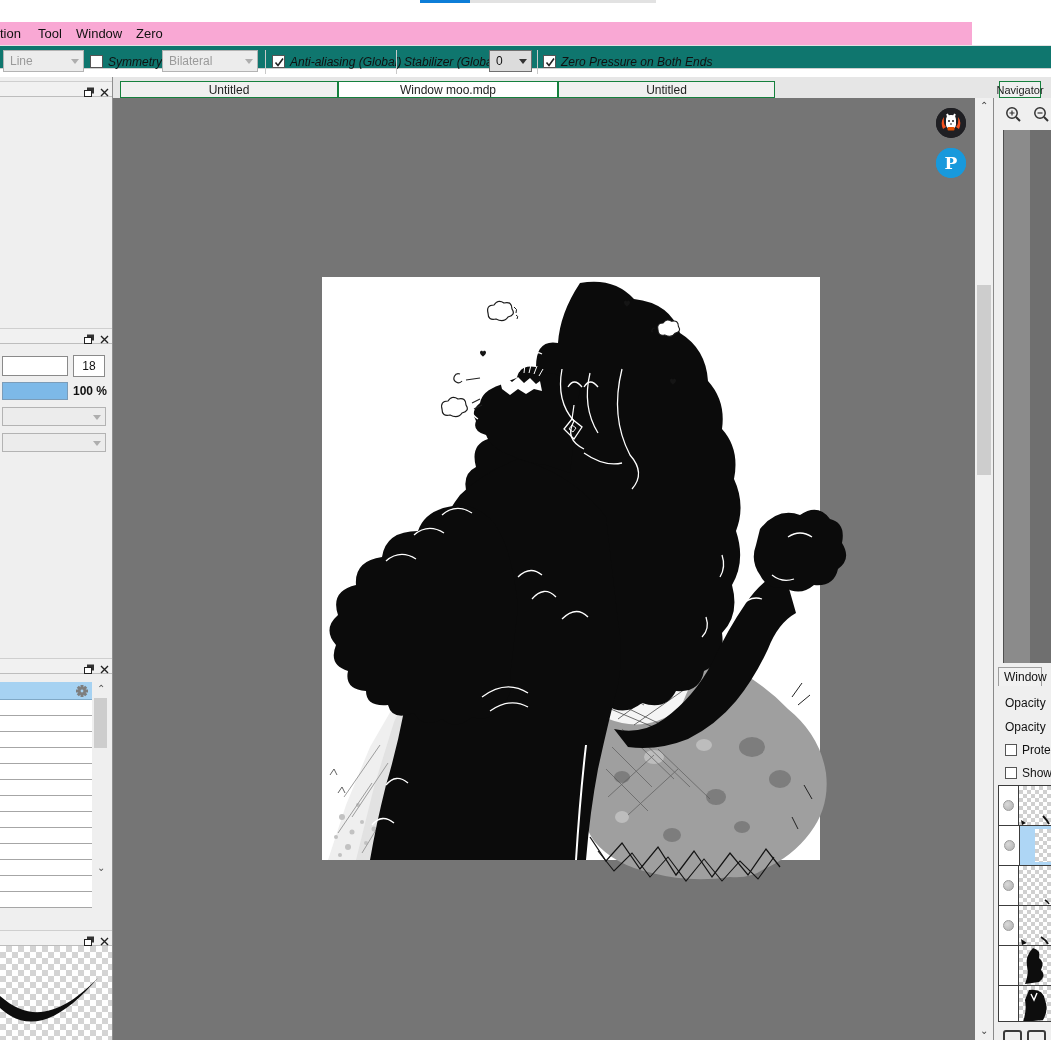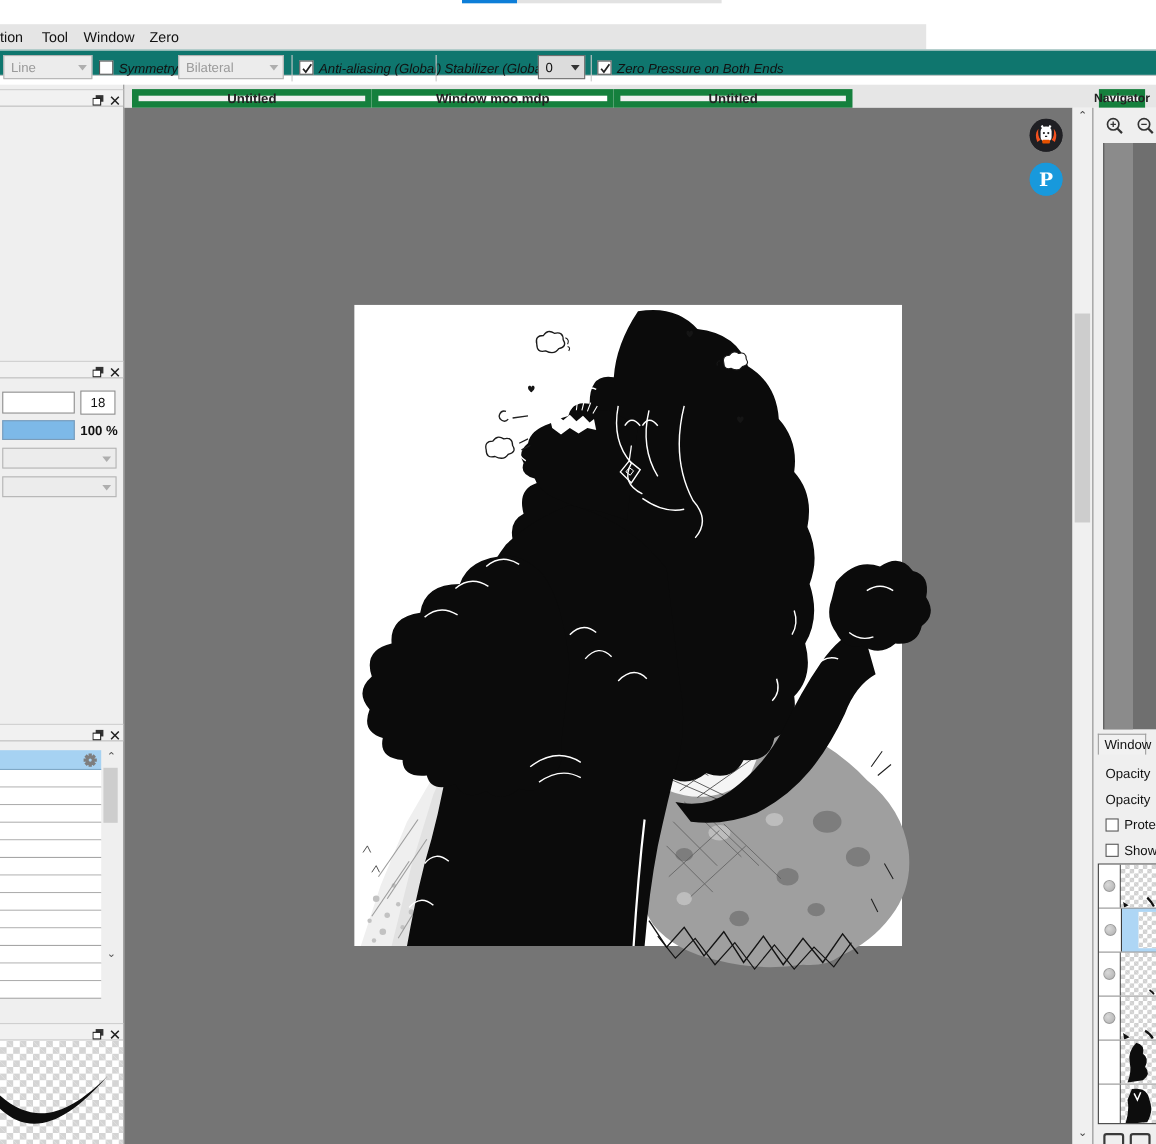--- a/index.html
+++ b/index.html
@@ -4,39 +4,39 @@
 <style>
   html,body{margin:0;padding:0;background:#fff;}
   #app{position:relative;width:1051px;height:1040px;overflow:hidden;
        font-family:"Liberation Sans","DejaVu Sans",sans-serif;color:#1a1a1a;
        -webkit-font-smoothing:antialiased;}
   .abs{position:absolute;}
   
   #top-strip{left:0;top:0;width:1051px;height:22px;background:#fff;}
   #top-blue{left:420px;top:0;width:50px;height:3px;background:#0d7ed8;}
   #top-gray{left:470px;top:0;width:186px;height:3px;background:#e2e2e2;}
-  #menu-bar{left:0;top:22px;width:842px;height:23px;background:#e5e5e5;}
+  #menu-bar{left:0;top:22px;width:972px;height:23px;background:#f9a8d4;}
   .menu-item{position:absolute;top:4px;font-size:13px;color:#111;white-space:nowrap;cursor:default;}
   #toolbar{left:0;top:45px;width:1051px;height:24px;background:#0f766e;
            border-top:1px solid #e3e3e3;border-bottom:1px solid #cfcfcf;box-sizing:border-box;}
   .combo{position:absolute;box-sizing:border-box;border:1px solid #b3b3b3;background:#ececec;
          font-size:12px;color:#9a9a9a;display:flex;align-items:center;padding-left:6px;}
   .combo .arrow{position:absolute;right:4px;top:50%;margin-top:-2px;width:0;height:0;
          border-left:4px solid transparent;border-right:4px solid transparent;border-top:5px solid #aeaeae;}
   .combo.enabled{background:#dcdcdc;border:1px solid #6f6f6f;color:#111;}
   .combo.enabled .arrow{border-top-color:#333;}
   .cb{position:absolute;width:13px;height:13px;background:#fff;border:1px solid #555;box-sizing:border-box;}
   .cb svg{position:absolute;left:0;top:0;}
   .tlabel{position:absolute;font-size:12px;color:#111;white-space:nowrap;font-style:italic;}
   .tsep{position:absolute;top:4px;width:1px;height:24px;background:#c9c9c9;}
   
   #tab-strip{left:113px;top:77px;width:938px;height:21px;background:#e6e6e6;}
   .doc-tab{position:absolute;top:4px;height:17px;box-sizing:border-box;background:#f0f0f0;
-           border:6px solid #15803d;font-size:12px;color:#222;display:flex;align-items:center;
-           justify-content:center;cursor:default;font-weight:bold;}
+           border:1px solid #15803d;font-size:12px;color:#222;display:flex;align-items:center;
+           justify-content:center;cursor:default;}
   .doc-tab.active{background:#fff;}
   
   #left-dock{left:0;top:77px;width:113px;height:963px;background:#efefef;border-right:1px solid #8f8f8f;box-sizing:border-box;}
   .ptitle{position:absolute;left:0;width:112px;height:16px;background:#f1f1f1;
           border-top:1px solid #cfcfcf;border-bottom:1px solid #bdbdbd;box-sizing:border-box;}
   .ptitle .ico{position:absolute;top:2px;width:12px;height:11px;cursor:pointer;}
   .slider-track{position:absolute;background:#fff;border:1px solid #8a8a8a;box-sizing:border-box;}
   .num-box{position:absolute;background:#fff;border:1px solid #8a8a8a;box-sizing:border-box;
            font-size:12px;color:#111;text-align:center;line-height:20px;}
   .slider-fill{position:absolute;background:#7db9e8;border:1px solid #7b9cb8;box-sizing:border-box;}

